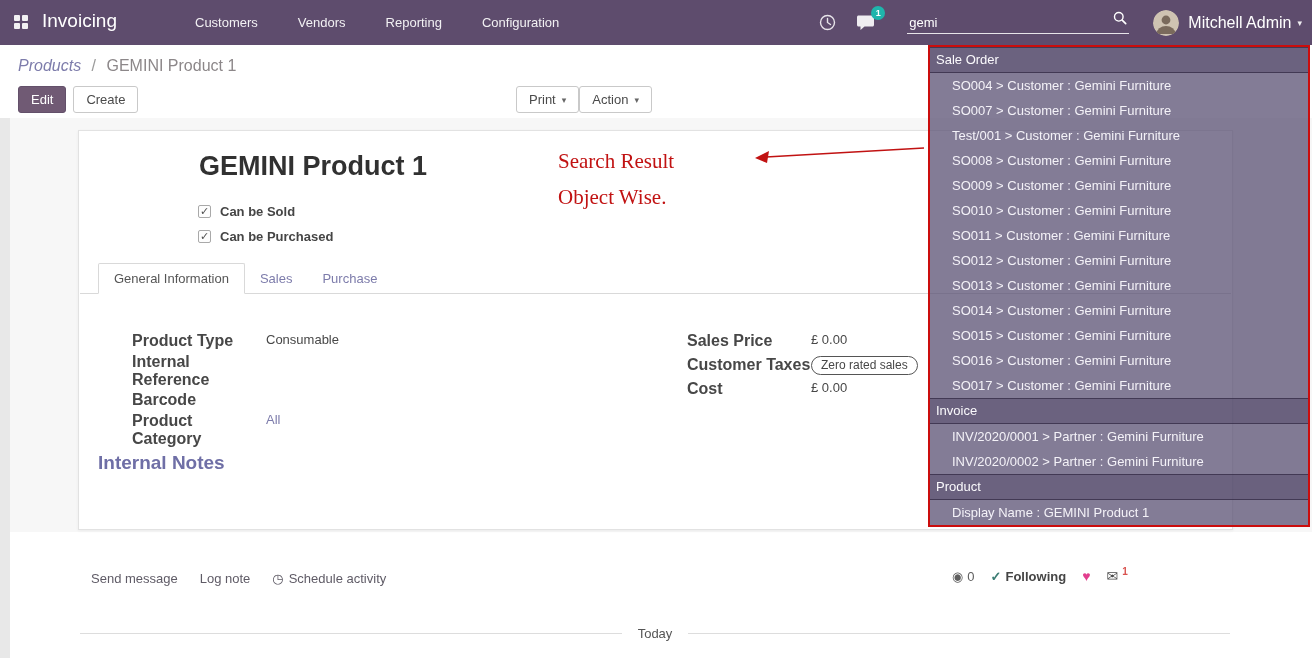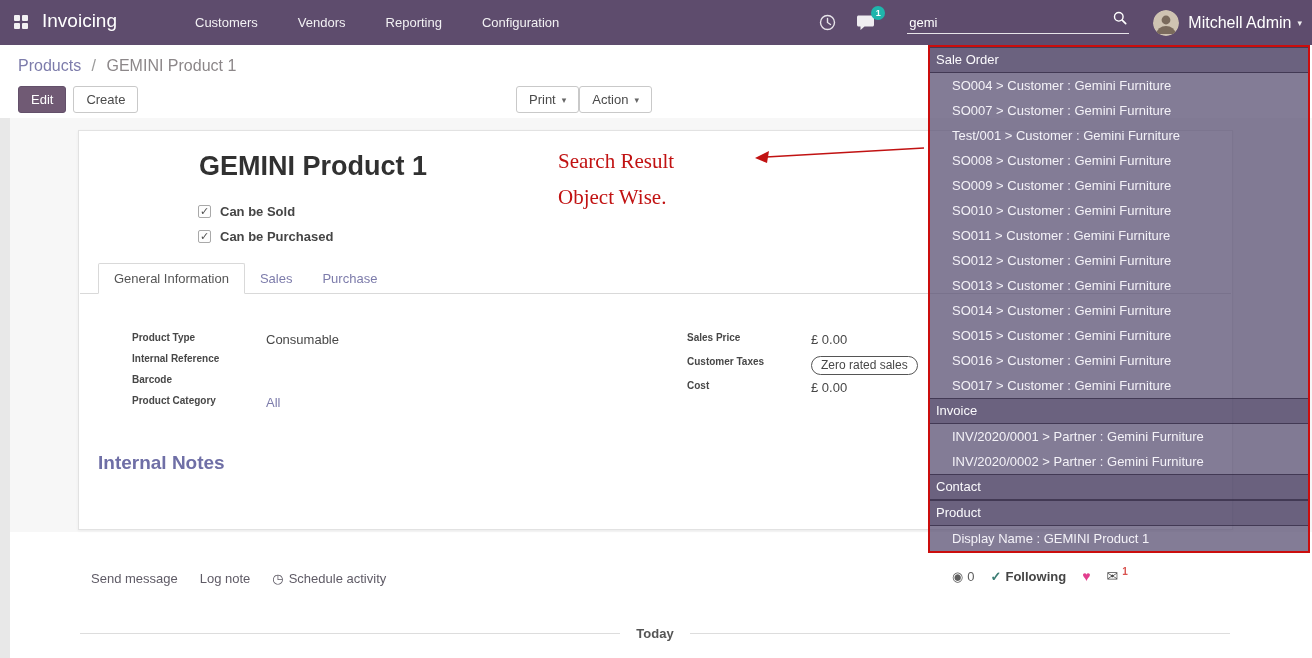--- a/index.html
+++ b/index.html
@@ -19,21 +19,21 @@
   .nav-search { position:relative; width:222px; margin:0 24px 0 32px; border-bottom:1px solid rgba(255,255,255,.85); }
   .nav-search input { background:transparent; border:none; outline:none; color:#fff; font-size:13px; width:196px; padding:3px 2px; font-family:inherit; }
   .mag { position:absolute; right:2px; bottom:4px; cursor:pointer; }
   .avatar { width:26px; height:26px; border-radius:50%; overflow:hidden; display:inline-block; cursor:pointer; }
   .user-name { margin:0 6px 0 9px; font-size:16px; cursor:pointer; }
   .caret { font-size:9px; cursor:pointer; color:rgba(255,255,255,.9); }
 
   
   .control-panel { position:absolute; top:45px; left:0; right:0; height:73px; background:#fff; z-index:3; }
   .breadcrumb { position:absolute; left:18px; top:12px; font-size:16px; }
-  .bc-link { color:#7d7cab; cursor:pointer; }
+  .bc-link { color:#7d7cab; cursor:pointer;font-style:italic; }
   .bc-sep { color:#9a9a9a; margin:0 6px; }
   .bc-current { color:#8c8789; }
   .btn { height:27px; padding:0 12px; font-size:13px; border-radius:3px; border:1px solid #c9c9c9; background:#fff; color:#4a4a4a; font-family:inherit; cursor:pointer; display:inline-flex; align-items:center; }
   .btn.primary { background:#705a74; border-color:#63506a; color:#fff; }
   .cp-buttons { position:absolute; left:18px; top:41px; display:flex; gap:7px; }
   .cp-dropdowns { position:absolute; left:516px; top:41px; display:flex; }
   .dd-caret { font-size:9px; margin-left:6px; color:#666; }
 
   
   .left-strip { position:absolute; left:0; top:118px; bottom:0; width:10px; background:#e8e8e8; z-index:1; }
@@ -46,21 +46,21 @@
   .check-row { display:flex; align-items:center; margin-bottom:10px; }
   .cb { display:inline-block; width:13px; height:13px; border:1px solid #a9a9a9; border-radius:2px; background:#fdfdfd; color:#4f4f4f; font-size:11px; line-height:11px; text-align:center; cursor:pointer; }
   .cb-label { margin-left:9px; font-weight:700; font-size:13px; color:#454545; }
   .tabs { position:absolute; left:1px; right:1px; top:132px; height:31px; border-bottom:1px solid #d9d9d9; display:flex; align-items:stretch; padding-left:18px; }
   .tab { display:flex; align-items:center; padding:0 15px; font-size:13px; color:#7d7cab; cursor:pointer; }
   .tab.active { background:#fff; border:1px solid #d9d9d9; border-bottom:1px solid #fff; margin-bottom:-1px; border-radius:2px 2px 0 0; color:#555; }
   .fields-left  { position:absolute; left:19px;  top:201px; width:530px; }
   .fields-right { position:absolute; left:574px; top:201px; width:430px; }
   .frow { display:flex; align-items:flex-start; min-height:19px; margin-bottom:2px; }
   .fields-right .frow { margin-bottom:5px; }
-  .flabel { font-weight:700; color:#474747; font-size:10px;padding-left:34px; }
+  .flabel { font-weight:700; color:#474747; font-size:16px;padding-left:34px; }
   .fields-left  .flabel { width:168px; }
   .fields-right .flabel { width:158px; }
   .fvalue { font-size:13px; color:#474747; }
   .fvalue.link { color:#7d7cab; cursor:pointer; }
   .fvalue.tag { display:inline-block; border:1px solid #555; border-radius:10px; padding:0 9px; line-height:17px; font-size:12px; color:#474747; }
   .fvalue.empty::after { content:"\00a0"; }
   .notes-heading { position:absolute; left:19px; top:321px; font-size:19px; font-weight:700; color:#6f6fa6; }
 
   
   .annotation { position:absolute; left:558px; top:143px; z-index:4; font-family:"Liberation Serif", serif; font-size:21px; line-height:36px; color:#c11212; }
@@ -70,21 +70,21 @@
   .chatter-left { position:absolute; left:91px; top:571px; display:flex; gap:22px; font-size:13px; color:#5f5b66; z-index:2; }
   .chatter-left .c-btn { cursor:pointer; display:inline-flex; align-items:center; }
   .sa-icon { margin-right:5px; font-size:13px; }
   .chatter-right { position:absolute; left:952px; top:568px; display:flex; align-items:center; gap:16px; font-size:13px; color:#5f5f5f; z-index:2; }
   .cr { cursor:pointer; display:inline-flex; align-items:center; gap:4px; }
   .cr.following { font-weight:700; color:#454545; }
   .check-ic { color:#3c7d74; }
   .heart { color:#e23e8e; font-size:14px; cursor:pointer; }
   .env { font-size:14px; color:#4a4a4a; }
   .red-sup { color:#d9534f; font-weight:700; font-size:10px; position:relative; top:-5px; }
-  .today { position:absolute; left:80px; right:82px; top:626px; display:flex; align-items:center; font-size:13px; font-weight:700; color:#555; z-index:2; }
+  .today { position:absolute; left:80px; right:82px; top:626px; display:flex; align-items:center; font-size:13px; font-weight:400; color:#555; z-index:2; }
   .today::before, .today::after { content:""; flex:1; border-top:1px solid #dddddd; }
   .today span { padding:0 16px; }
 
   
   .search-dropdown { position:absolute; left:928px; top:45px; width:382px; z-index:60; background:rgba(88,78,114,0.74); border:2px solid #cb0d0d; font-size:13px; color:#fff; }
   .dd-header { height:26px; line-height:24px; padding-left:6px; border-top:1px solid rgba(44,36,62,.65); border-bottom:1px solid rgba(44,36,62,.65); background:rgba(62,53,86,.35); color:#fbfafd; cursor:default; }
   .dd-item { height:25px; line-height:25px; padding-left:22px; color:#f4f2f8; cursor:pointer; white-space:nowrap; overflow:hidden; }
 </style>
 </head>
 <body>
@@ -267,18 +267,17 @@
       <div class="dd-item">SO011 &gt; Customer : Gemini Furniture</div>
       <div class="dd-item">SO012 &gt; Customer : Gemini Furniture</div>
       <div class="dd-item">SO013 &gt; Customer : Gemini Furniture</div>
       <div class="dd-item">SO014 &gt; Customer : Gemini Furniture</div>
       <div class="dd-item">SO015 &gt; Customer : Gemini Furniture</div>
       <div class="dd-item">SO016 &gt; Customer : Gemini Furniture</div>
       <div class="dd-item">SO017 &gt; Customer : Gemini Furniture</div>
       <div class="dd-header">Invoice</div>
       <div class="dd-item">INV/2020/0001 &gt; Partner : Gemini Furniture</div>
       <div class="dd-item">INV/2020/0002 &gt; Partner : Gemini Furniture</div>
-      <div class="dd-header">Contact</div>
       <div class="dd-header">Product</div>
       <div class="dd-item">Display Name : GEMINI Product 1</div>
     </div>
 
 </div>
 
 </body></html>

